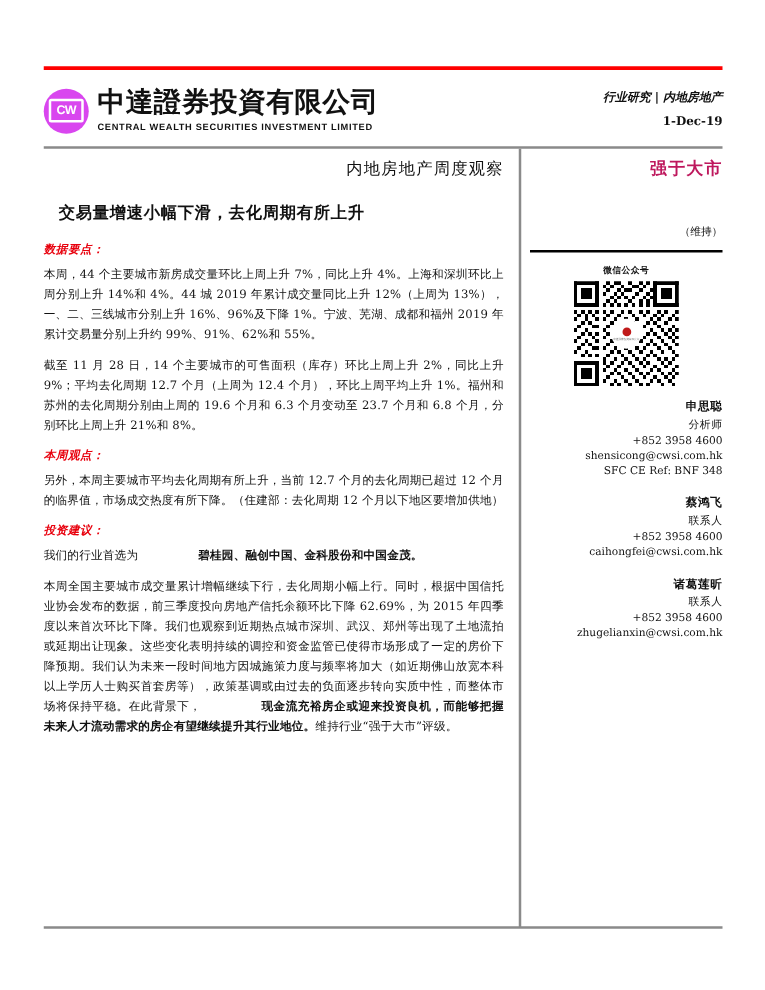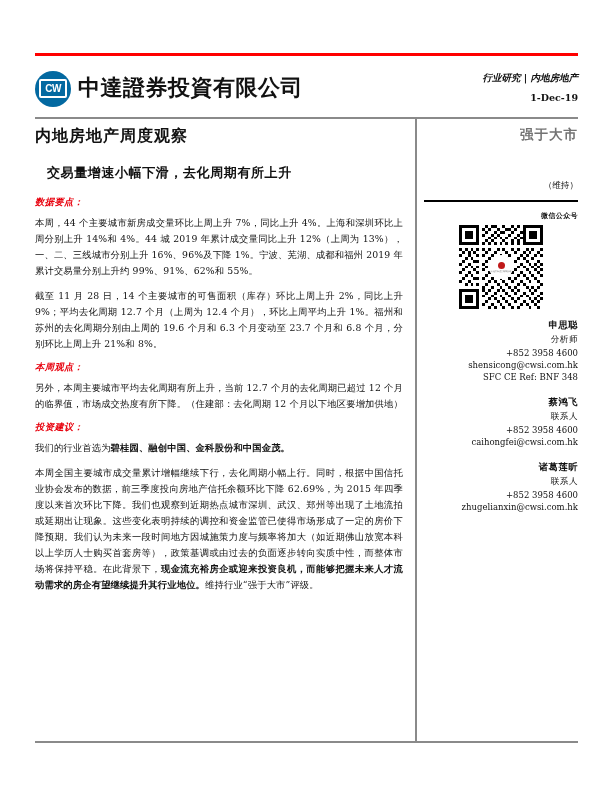--- a/index.html
+++ b/index.html
@@ -24,21 +24,21 @@
 
   
   .header {
     position: absolute;
     left: 35px; top: 62px; width: 543px; height: 53px;
     display: flex; align-items: center;
   }
   .logo-wrap { display: flex; align-items: center; gap: 7px; }
   .logo-mark {
     width: 36px; height: 36px; border-radius: 50%;
-    background: #0369a1;
+    background: #d946ef;
     display: flex; align-items: center; justify-content: center;
     flex: none;
   }
   .logo-mark .cw {
     width: 24px; height: 15px;
     border: 2px solid #ffffff;
     border-radius: 2px;
     display: flex; align-items: center; justify-content: center;
     font-family: "Liberation Sans", sans-serif;
     font-weight: 700; font-size: 10px; color: #fff;
@@ -103,25 +103,26 @@
     background: #8a8a8a;
   }
 
   
   .left-col {
     position: absolute;
     left: 35px; top: 126px; width: 368px;
   }
   .doc-title {
     font-family: "DejaVu Sans", "Liberation Sans", sans-serif;
-    font-weight: 700;
-    font-size: 16px;
+    font-weight: 400;
+    font-size: 13px;
     letter-spacing: 1px;
     color: #111;
     margin: 0 0 17px 0;
+    text-align: right;
   }
   .doc-subtitle {
     font-family: "DejaVu Sans", "Liberation Sans", sans-serif;
     font-weight: 700;
     font-size: 13px;
     letter-spacing: 0.6px;
     color: #111;
     margin: 0 0 14px 12px;
   }
   .sec-head {
@@ -136,42 +137,42 @@
   .body-p {
     font-family: "DejaVu Serif", "Liberation Serif", serif;
     font-size: 9.3px;
     line-height: 1.72;
     text-align: justify;
     text-justify: inter-character;
     color: #111;
     margin: 0 0 9px 0;
     letter-spacing: 0.15px;
   }
-  .body-p b { font-weight: 700; }
+  .body-p b { font-weight: 700; margin-left: 48px; }
   .risk-note {
     font-family: "DejaVu Serif", "Liberation Serif", serif;
     font-style: italic;
     font-size: 8.6px;
     line-height: 1.6;
     color: #111;
     margin: 16px 0 0 0;
     letter-spacing: 0.2px;
   }
 
   
   .right-col {
     position: absolute;
     left: 424px; top: 126px; width: 154px;
     text-align: right;
   }
   .rating {
     font-family: "DejaVu Sans", "Liberation Sans", sans-serif;
     font-weight: 700;
     font-size: 13.5px;
-    color: #737373;
+    color: #be185d;
     letter-spacing: 1px;
     margin-bottom: 5px;
   }
   .rating-note {
     font-family: "DejaVu Serif", "Liberation Serif", serif;
     font-size: 8.6px;
     color: #111;
     margin-bottom: 8px;
     margin-top: 36px;
   }
@@ -179,20 +180,21 @@
     height: 2px; background: #000; width: 100%;
     margin-bottom: 9px;
   }
   .wechat-label {
     font-family: "DejaVu Sans", "Liberation Sans", sans-serif;
     font-weight: 700;
     font-size: 7px;
     color: #111;
     letter-spacing: 0.4px;
     margin-bottom: 4px;
+    text-align: center;
   }
   .qr-wrap { display: flex; justify-content: center; margin-bottom: 10px; }
   .qr {
     width: 84px; height: 84px;
     position: relative;
     background: #fff;
   }
   .qr svg { display: block; }
   .qr-center {
     position: absolute;
@@ -244,20 +246,21 @@
 
   <div class="top-rule"></div>
 
   <div class="header">
     <div class="logo-wrap">
       <div class="logo-mark">
         <div class="cw">CW</div>
       </div>
       <div class="logo-text">
         <div class="logo-cn">中達證券投資有限公司</div>
+        <div class="logo-en">CENTRAL WEALTH SECURITIES INVESTMENT LIMITED</div>
       </div>
     </div>
     <div class="header-right">
       <div class="hdr-series">行业研究 | 内地房地产</div>
       <div class="hdr-date">1-Dec-19</div>
     </div>
   </div>
 
   <div class="header-rule"></div>
   <div class="v-divider"></div>

